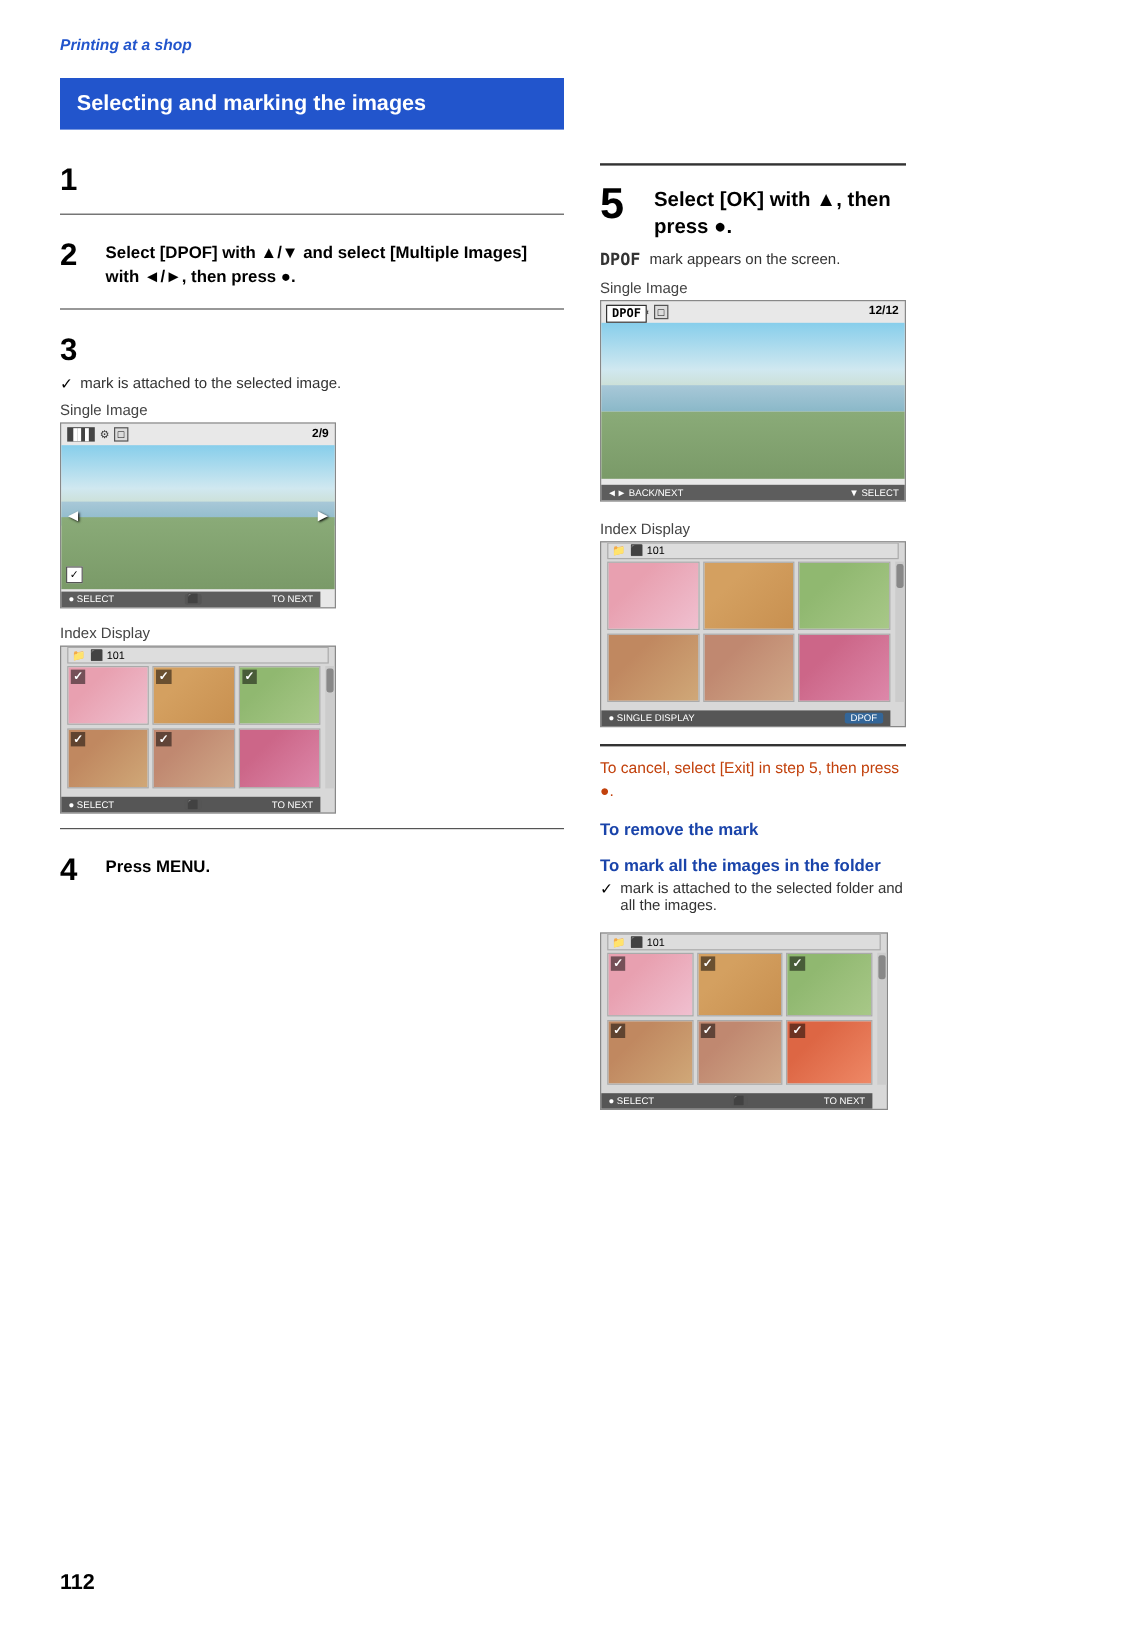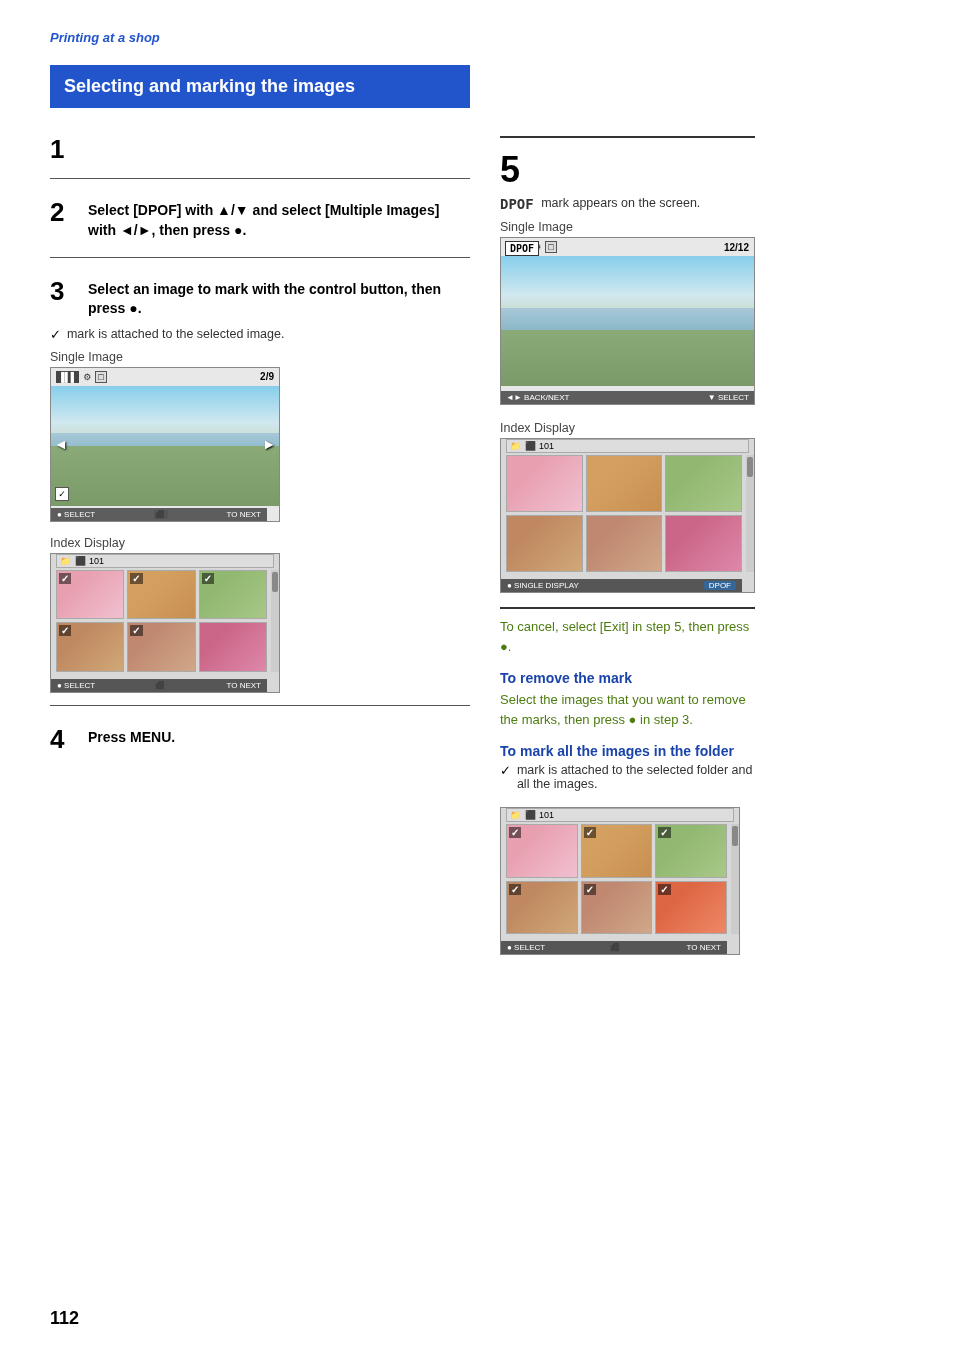--- a/index.html
+++ b/index.html
@@ -313,21 +313,21 @@
       font-size: 14px;
       font-weight: bold;
       color: #1a44aa;
       margin-top: 14px;
       margin-bottom: 4px;
     }
 
     .subsection-text {
       font-size: 13px;
       line-height: 1.5;
-      color: #4d7c0f;
+      color: #c2410c;
     }
 
     
     .page-number {
       position: absolute;
       bottom: 28px;
       left: 50px;
       font-size: 18px;
       font-weight: bold;
     }
@@ -372,21 +372,20 @@
 
       <div class="step">
         <div class="step-number">2</div>
         <div class="step-text">Select [DPOF] with ▲/▼ and select [Multiple Images] with ◄/►, then press ●.</div>
       </div>
 
       <hr class="divider">
 
       <div class="step">
         <div class="step-number">3</div>
-        <div class="step-text">Select an image to mark with the control button, then press ●.</div>
       </div>
 
       <div class="sub-note">
         <span class="checkmark">✓</span>
         <span>mark is attached to the selected image.</span>
       </div>
 
       <div class="img-label">Single Image</div>
       <div class="camera-screen camera-screen-single" style="position:relative;">
         <div class="cam-sky"></div>
@@ -469,20 +468,21 @@
       </div>
 
     </div>
 
     <div class="right-col">
 
       <hr class="divider-right">
 
       <div class="step">
         <div class="step5-number">5</div>
+        <div class="step5-text">Select [OK] with ▲, then press ●.</div>
       </div>
 
       <div class="sub-note">
         <span class="dpof-text">DPOF</span>
         <span>&nbsp;mark appears on the screen.</span>
       </div>
 
       <div class="img-label">Single Image</div>
       <div class="camera-screen camera-screen-single-right" style="position:relative;width:255px;height:168px;">
         <div class="cam-sky" style="top:18px;height:65px;"></div>
@@ -545,21 +545,20 @@
           <span>● SINGLE DISPLAY</span>
           <span style="background:#336699;color:#fff;padding:0 5px;border-radius:2px;">DPOF</span>
         </div>
       </div>
 
       <hr class="divider-right" style="margin-top:14px;">
 
       <div class="subsection-text">To cancel, select [Exit] in step 5, then press ●.</div>
 
       <div class="subsection-title">To remove the mark</div>
-      <div class="subsection-text">Select the images that you want to remove the marks, then press ● in step 3.</div>
 
       <div class="subsection-title">To mark all the images in the folder</div>
 
       <div class="sub-note" style="margin-top:4px;">
         <span class="checkmark">✓</span>
         <span>mark is attached to the selected folder and all the images.</span>
       </div>
 
       <div style="height:8px;"></div>
       <div class="camera-screen camera-screen-bottom" style="position:relative;width:240px;height:148px;background:#d8d8d8;">

